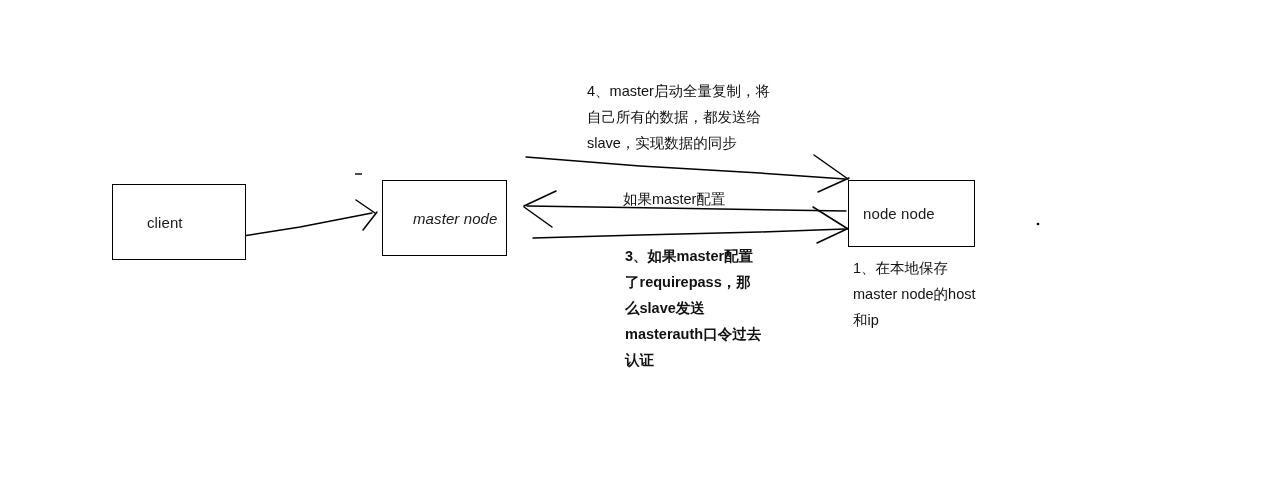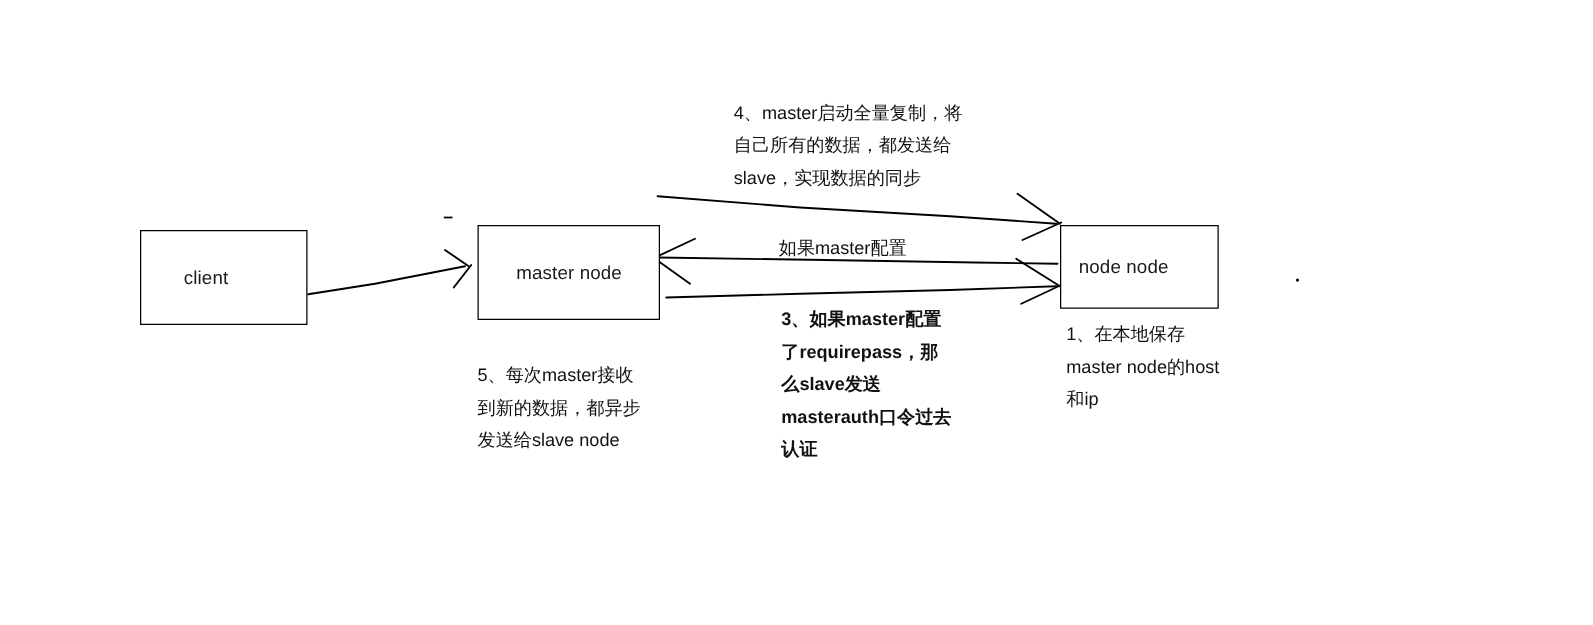--- a/index.html
+++ b/index.html
@@ -28,21 +28,21 @@
     font-size: 15px;
     color: #1a1a1a;
     white-space: nowrap;
     letter-spacing: 0.1px;
   }
   #node-client {
     left: 112px; top: 184px; width: 134px; height: 76px;
   }
   #node-client .node-label { padding-left: 34px; }
   #node-master {
-    left: 382px; top: 180px; width: 146px; height: 76px;
+    left: 382px; top: 180px; width: 125px; height: 76px; font-style: italic;
   }
   #node-master .node-label { padding-left: 30px; }
   #node-slave {
     left: 848px; top: 180px; width: 127px; height: 67px;
   }
   #node-slave .node-label { padding-left: 14px; }
 
   .annotation {
     position: absolute;
     font-size: 14.5px;
@@ -120,21 +120,18 @@
 
 
   <div class="annotation" id="anno-socket">如果master配置</div>
 
   <div class="annotation" id="anno-3">3、如果master配置
 了requirepass，那
 么slave发送
 masterauth口令过去
 认证</div>
 
-  <div class="annotation" id="anno-5">5、每次master接收
-到新的数据，都异步
-发送给slave node</div>
 
   <div class="annotation" id="anno-1">1、在本地保存
 master node的host
 和ip</div>
 
 </div>
 
 </body></html>

